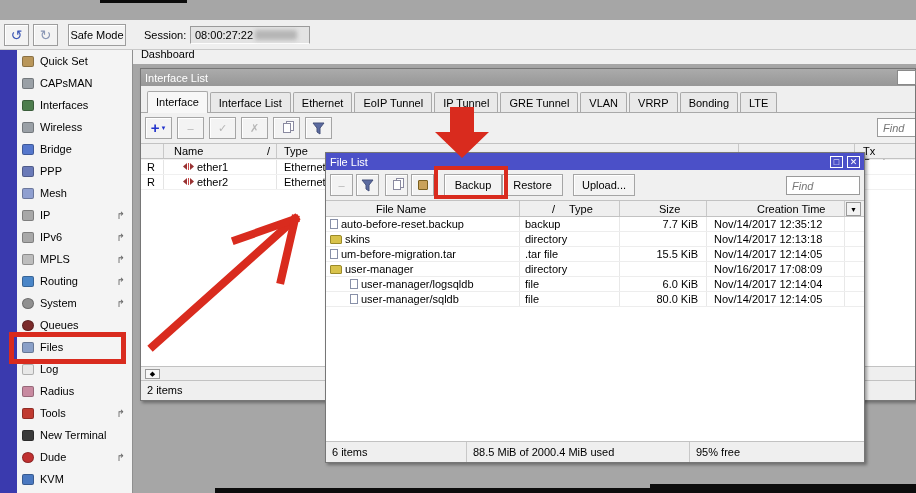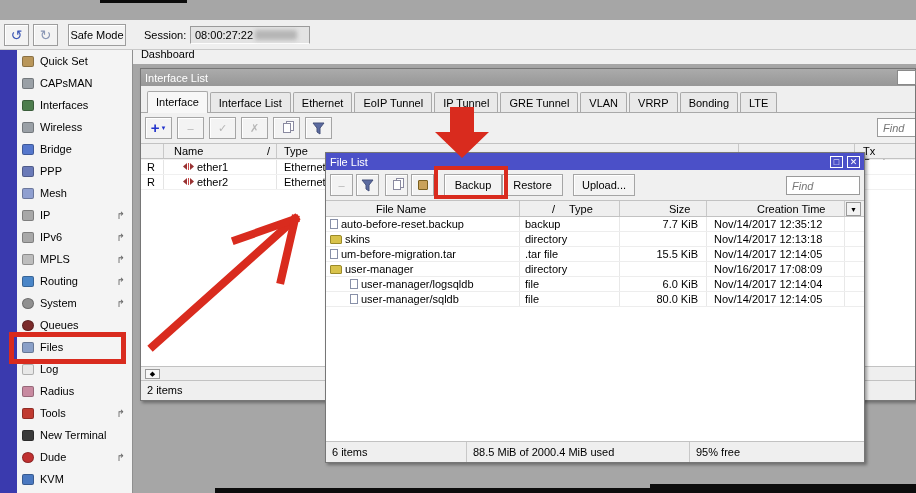--- a/index.html
+++ b/index.html
@@ -358,21 +358,21 @@
   <div class="ftb-btn txtbtn" style="left:247px; width:62px">
       <span>Upload...</span>
     </div>
   <input class="ffind" placeholder="Find" style="">
   <div class="fhead">
     <span class="lbl" style="left:6px">File Name</span>
     <span class="lbl" style="left:182px">/</span>
     <span class="vsep" style="left:193px"></span>
     <span class="lbl" style="left:199px">Type</span>
     <span class="vsep" style="left:293px"></span>
-    <span class="lbl" style="left:299px">Size</span>
+    <span class="lbl" style="left:289px">Size</span>
     <span class="vsep" style="left:380px"></span>
     <span class="lbl" style="left:387px">Creation Time</span>
     <span class="vsep" style="left:518px"></span>
     <span class="fdrop">▼</span>
   </div>
   <div class="ftable">
     <span class="fvsep" style="left:193px"></span>
     <span class="fvsep" style="left:293px"></span>
     <span class="fvsep" style="left:380px"></span>
     <span class="fvsep" style="left:518px"></span>

